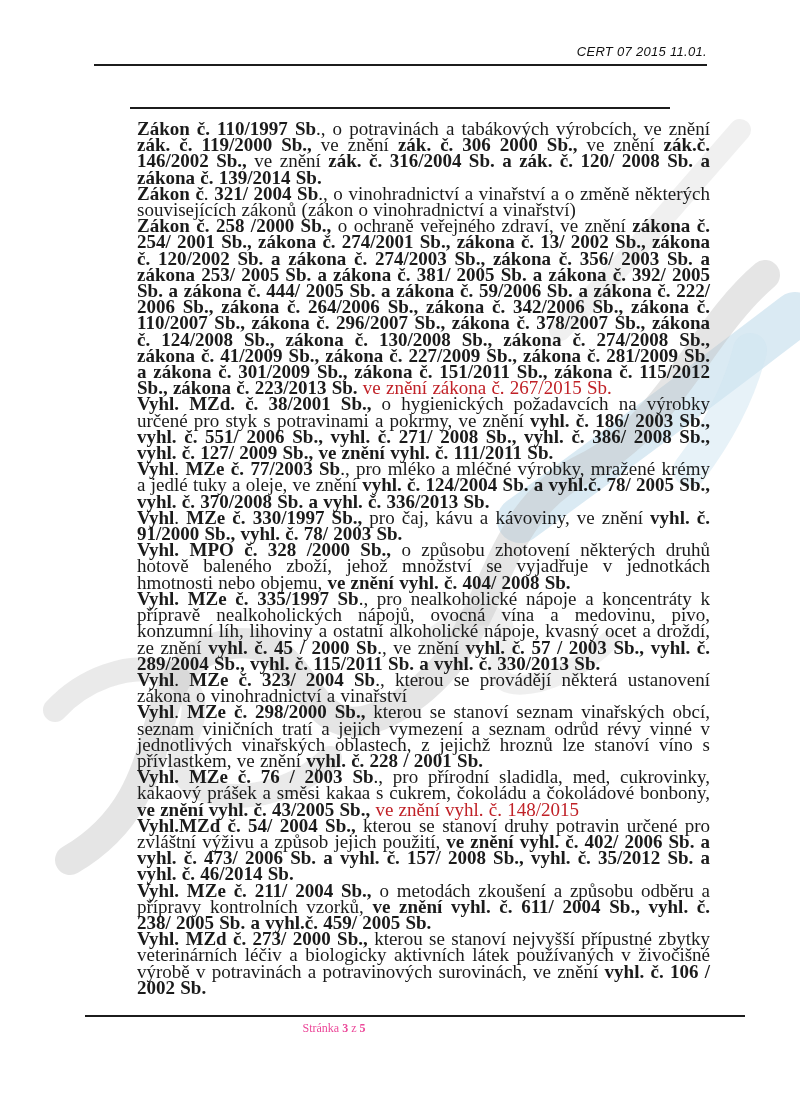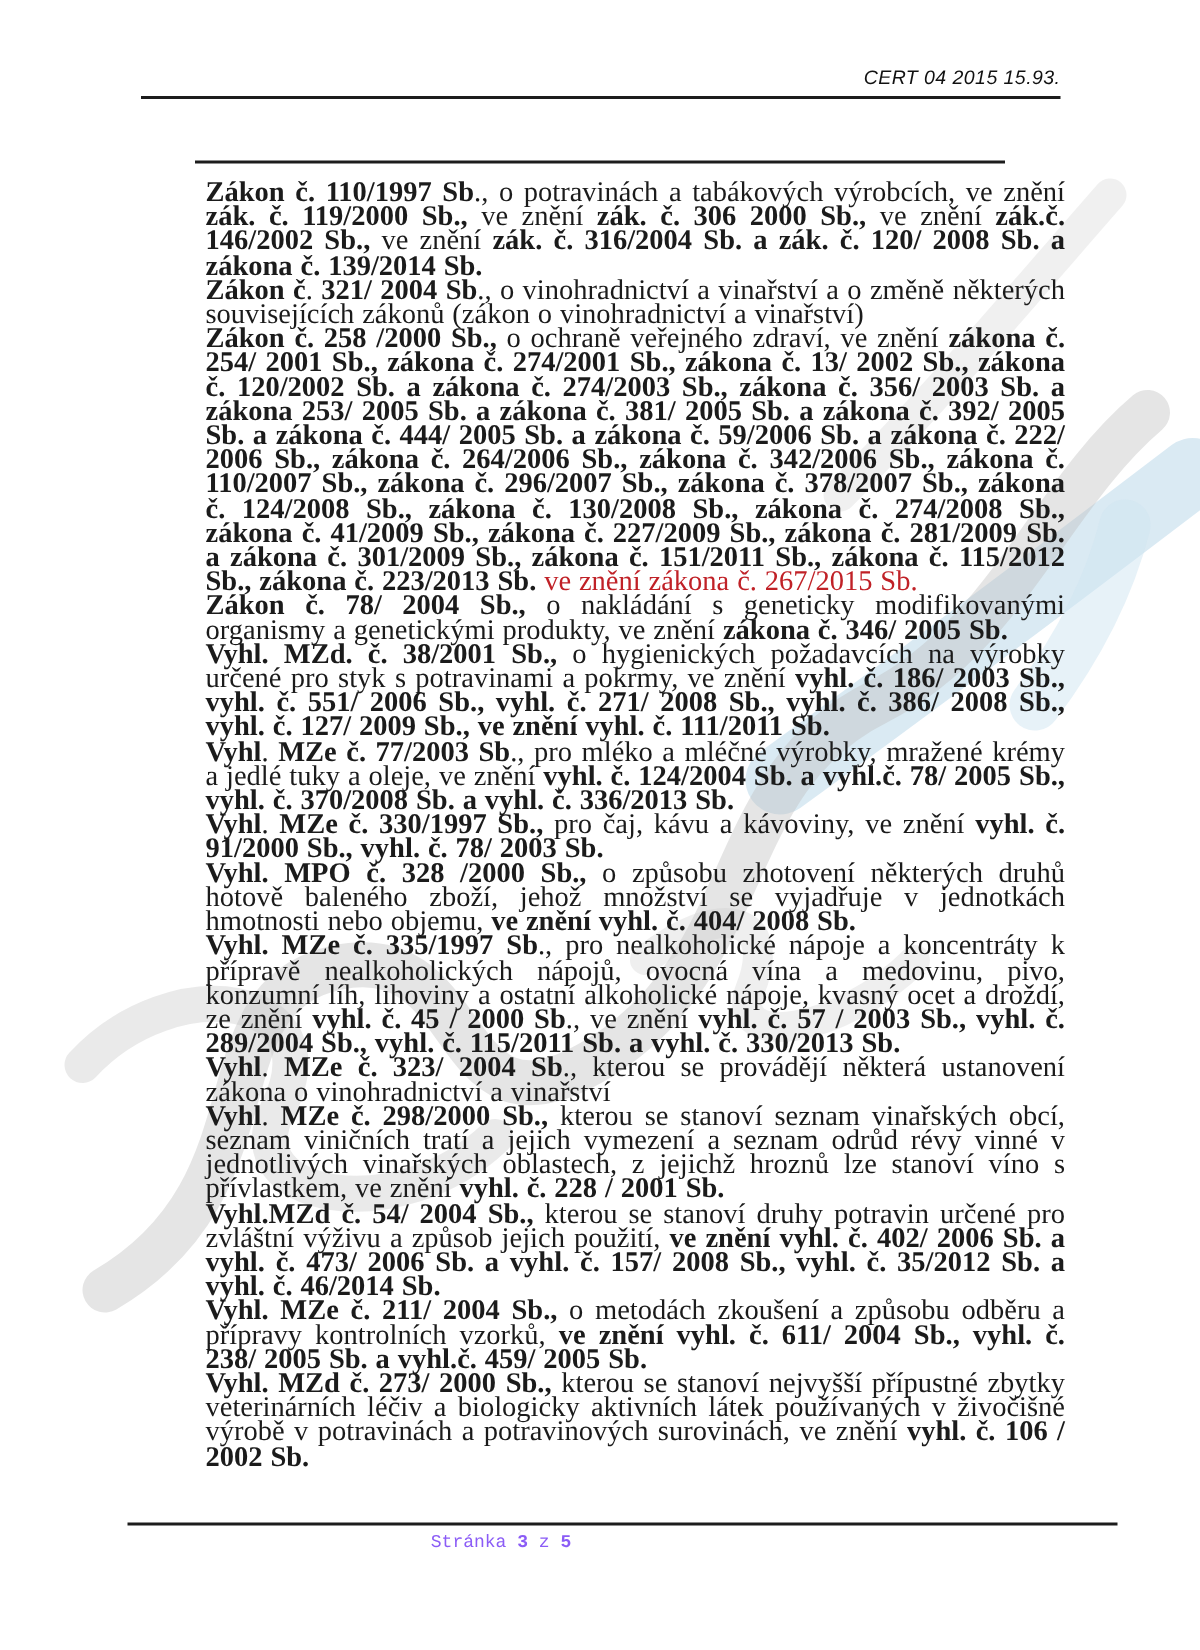--- a/index.html
+++ b/index.html
@@ -44,58 +44,58 @@
   .para{
     margin:0;
     text-align:justify;
     word-spacing:0.5px;
   }
   .b{font-weight:bold;}
   .red{color:var(--red);font-weight:normal;}
   .footer{
     position:absolute;top:1021px;left:0;width:668px;
     text-align:center;
-    font-family:Liberation Mono, monospace;
+    font-family:Liberation Serif, serif;
     font-size:12px;
-    color:#8b5cf6;
+    color:#ec4899;
   }
   .footer .b{font-weight:bold;}
 </style>
 </head>
 <body>
 
 <div class="page">
 
   <svg class="watermark" width="800" height="1100" viewBox="0 0 800 1100" xmlns="http://www.w3.org/2000/svg">
     <path d="M 520 520 C 610 455 690 395 795 315" fill="none" stroke="#bcd9ea" stroke-opacity="0.55" stroke-width="46" stroke-linecap="round"></path>
     <path d="M 690 470 C 720 430 740 390 750 350" fill="none" stroke="#cfe6f2" stroke-opacity="0.5" stroke-width="34" stroke-linecap="round"></path>
     <path d="M 70 860 C 190 790 130 665 225 645 C 320 625 295 770 400 705 C 505 640 480 520 585 468 C 670 425 700 330 765 275" fill="none" stroke="#bdbdbd" stroke-opacity="0.4" stroke-width="30" stroke-linecap="round"></path>
     <path d="M 55 710 C 115 645 225 660 185 740 C 155 800 265 820 330 758" fill="none" stroke="#c4c4c4" stroke-opacity="0.35" stroke-width="24" stroke-linecap="round"></path>
     <path d="M 430 640 C 480 600 520 610 500 660 C 485 700 560 690 610 640" fill="none" stroke="#c9c9c9" stroke-opacity="0.3" stroke-width="20" stroke-linecap="round"></path>
     <path d="M 560 330 C 620 270 670 210 740 130" fill="none" stroke="#cccccc" stroke-opacity="0.3" stroke-width="22" stroke-linecap="round"></path>
   </svg>
 
   <div class="content">
 
-    <div class="header-ref">CERT  04 2015 15.93.</div>
+    <div class="header-ref">CERT  07 2015 11.01.</div>
     <div class="rule rule-header"></div>
     <div class="rule rule-section"></div>
 
     <div class="doc-body">
         <p class="para"><span class="b">Zákon č. 110/1997 Sb</span><span>., o potravinách a tabákových výrobcích, ve znění </span><span class="b">zák. č. 119/2000 Sb., </span><span>ve znění </span><span class="b">zák. č. 306 2000 Sb., </span><span>ve znění </span><span class="b">zák.č. 146/2002 Sb., </span><span>ve znění </span><span class="b">zák. č. 316/2004 Sb. a zák. č. 120/ 2008 Sb. a zákona č. 139/2014 Sb.</span></p>
         <p class="para"><span class="b">Zákon č</span><span>. </span><span class="b">321/ 2004 Sb</span><span>., o vinohradnictví a vinařství a o změně některých souvisejících zákonů (zákon o vinohradnictví a vinařství)</span></p>
         <p class="para"><span class="b">Zákon č. 258 /2000 Sb., </span><span>o ochraně veřejného zdraví, ve znění </span><span class="b">zákona č. 254/ 2001 Sb., zákona č. 274/2001 Sb., zákona č. 13/ 2002 Sb., zákona č. 120/2002 Sb. a zákona č. 274/2003 Sb., zákona č. 356/ 2003 Sb. a zákona 253/ 2005 Sb. a zákona č. 381/ 2005 Sb. a zákona č. 392/ 2005 Sb. a zákona č. 444/ 2005 Sb. a zákona č. 59/2006 Sb. a zákona č. 222/ 2006 Sb., zákona č. 264/2006 Sb., zákona č. 342/2006 Sb., zákona č. 110/2007 Sb., zákona č. 296/2007 Sb., zákona č. 378/2007 Sb., zákona č. 124/2008 Sb., zákona č. 130/2008 Sb., zákona č. 274/2008 Sb., zákona č. 41/2009 Sb., zákona č. 227/2009 Sb., zákona č. 281/2009 Sb. a zákona č. 301/2009 Sb., zákona č. 151/2011 Sb., zákona č. 115/2012 Sb., zákona č. 223/2013 Sb. </span><span class="b red">ve znění zákona č. 267/2015 Sb.</span></p>
-        <p class="para"><span class="b">Zákon č. 78/ 2004 Sb., </span><span>o nakládání s geneticky modifikovanými organismy a genetickými produkty, ve znění </span><span class="b">zákona č. 346/ 2005 Sb.</span></p>
         <p class="para"><span class="b">Vyhl. MZd. č. 38/2001 Sb., </span><span>o hygienických požadavcích na výrobky určené pro styk s potravinami a pokrmy, ve znění </span><span class="b">vyhl. č. 186/ 2003 Sb., vyhl. č. 551/ 2006 Sb., vyhl. č. 271/ 2008 Sb., vyhl. č. 386/ 2008 Sb., vyhl. č. 127/ 2009 Sb., ve znění vyhl. č. 111/2011 Sb.</span></p>
         <p class="para"><span class="b">Vyhl</span><span>. </span><span class="b">MZe č. 77/2003 Sb</span><span>., pro mléko a mléčné výrobky, mražené krémy a jedlé tuky a oleje, ve znění </span><span class="b">vyhl. č. 124/2004 Sb. a vyhl.č. 78/ 2005 Sb., vyhl. č. 370/2008 Sb. a vyhl. č. 336/2013 Sb.</span></p>
         <p class="para"><span class="b">Vyhl</span><span>. </span><span class="b">MZe č. 330/1997 Sb., </span><span>pro čaj, kávu a kávoviny, ve znění </span><span class="b">vyhl. č. 91/2000 Sb., vyhl. č. 78/ 2003 Sb.</span></p>
         <p class="para"><span class="b">Vyhl. MPO č. 328 /2000 Sb., </span><span>o způsobu zhotovení některých druhů hotově baleného zboží, jehož množství se vyjadřuje v jednotkách hmotnosti nebo objemu, </span><span class="b">ve znění vyhl. č. 404/ 2008 Sb.</span></p>
         <p class="para"><span class="b">Vyhl. MZe č. 335/1997 Sb</span><span>., pro nealkoholické nápoje a koncentráty k přípravě nealkoholických nápojů, ovocná vína a medovinu, pivo, konzumní líh, lihoviny a ostatní alkoholické nápoje, kvasný ocet a droždí, ze znění </span><span class="b">vyhl. č. 45 / 2000 Sb</span><span>., ve znění </span><span class="b">vyhl. č. 57 / 2003 Sb., vyhl. č. 289/2004 Sb., vyhl. č. 115/2011 Sb. a vyhl. č. 330/2013 Sb.</span></p>
         <p class="para"><span class="b">Vyhl</span><span>. </span><span class="b">MZe č. 323/ 2004 Sb</span><span>., kterou se provádějí některá ustanovení zákona o vinohradnictví a vinařství</span></p>
         <p class="para"><span class="b">Vyhl</span><span>. </span><span class="b">MZe č. 298/2000 Sb., </span><span>kterou se stanoví seznam vinařských obcí, seznam viničních tratí a jejich vymezení a seznam odrůd révy vinné v jednotlivých vinařských oblastech, z jejichž hroznů lze stanoví víno s přívlastkem, ve znění </span><span class="b">vyhl. č. 228 / 2001 Sb.</span></p>
+        <p class="para"><span class="b">Vyhl. MZe č. 76 / 2003 Sb</span><span>., pro přírodní sladidla, med, cukrovinky, kakaový prášek a směsi kakaa s cukrem, čokoládu a čokoládové bonbony, </span><span class="b">ve znění vyhl. č. 43/2005 Sb., </span><span class="b red">ve znění vyhl. č. 148/2015</span></p>
         <p class="para"><span class="b">Vyhl.MZd č. 54/ 2004 Sb., </span><span>kterou se stanoví druhy potravin určené pro zvláštní výživu a způsob jejich použití, </span><span class="b">ve znění vyhl. č. 402/ 2006 Sb. a vyhl. č. 473/ 2006 Sb. a vyhl. č. 157/ 2008 Sb., vyhl. č. 35/2012 Sb. a vyhl. č. 46/2014 Sb.</span></p>
         <p class="para"><span class="b">Vyhl. MZe č. 211/ 2004 Sb., </span><span>o metodách zkoušení a způsobu odběru a přípravy kontrolních vzorků, </span><span class="b">ve znění vyhl. č. 611/ 2004 Sb., vyhl. č. 238/ 2005 Sb. a vyhl.č. 459/ 2005 Sb.</span></p>
         <p class="para"><span class="b">Vyhl. MZd č. 273/ 2000 Sb., </span><span>kterou se stanoví nejvyšší přípustné zbytky veterinárních léčiv a biologicky aktivních látek používaných v živočišné výrobě v potravinách a potravinových surovinách, ve znění </span><span class="b">vyhl. č. 106 / 2002 Sb.</span></p>
       </div>
 
     <div class="rule rule-footer"></div>
     <div class="footer">
       <span>Stránka </span><span class="b">3</span><span> z </span><span class="b">5</span>
     </div>
   </div>

